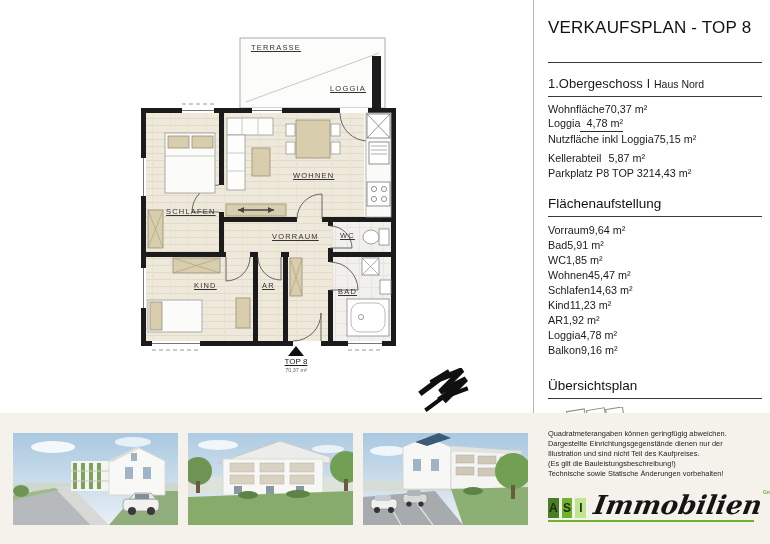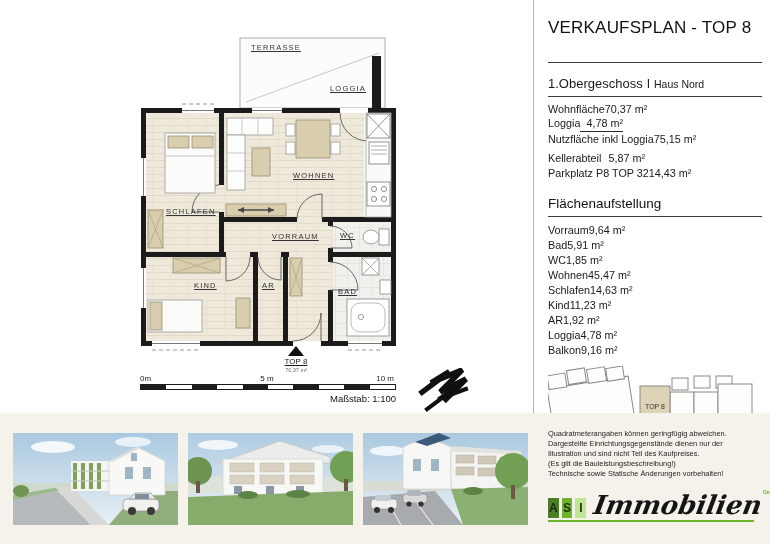--- a/index.html
+++ b/index.html
@@ -253,40 +253,20 @@
     <div class="room-label" style="left:194px; top:281px;">KIND</div>
     <div class="room-label" style="left:262px; top:281px;">AR</div>
     <div class="room-label" style="left:338px; top:287px;">BAD</div>
 
     <div class="marker">
       <div class="tri"></div>
       <div class="t8">TOP 8</div>
       <div class="ar">70,37 m²</div>
     </div>
 
-    <div class="scalebar">
-      <div class="ticks">
-        <span class="t0">0m</span>
-        <span class="t5">5 m</span>
-        <span class="t10">10 m</span>
-      </div>
-      <div class="bar">
-        <i></i>
-          <i></i>
-          <i></i>
-          <i></i>
-          <i></i>
-          <i></i>
-          <i></i>
-          <i></i>
-          <i></i>
-          <i></i>
-      </div>
-      <div class="caption">Maßstab: 1:100</div>
-    </div>
 
     <div class="sig">
       <svg width="56" height="48" viewBox="0 0 60 52">
         <path d="M6 28 L38 4 L18 16 L52 2 L28 26 L56 12 L32 36" fill="none" stroke="#101010" stroke-width="6"></path>
         <path d="M12 46 L44 22 L26 34 L58 22" fill="none" stroke="#101010" stroke-width="4.5"></path>
       </svg>
     </div>
   </div>
 
   <div class="divider-v"></div>
@@ -354,20 +334,21 @@
       <div class="rowline">
           <span>Loggia</span>
           <span>4,78 m²</span>
         </div>
       <div class="rowline">
           <span>Balkon</span>
           <span>9,16 m²</span>
         </div>
     </div>
 
+    <div class="section-head" style="margin-top:20px;">Übersichtsplan</div>
     <svg class="uebersicht-svg" width="214" height="74" viewBox="0 0 214 74">
       <g fill="#fdfdfc" stroke="#8a8a8a" stroke-width="1">
         <path d="M16 58 L20 72 L152 72 L152 60" fill="none" stroke="#9a9a9a"></path>
         <g transform="rotate(-9 45 38)">
           <rect x="2" y="16" width="82" height="40"></rect>
           <rect x="4" y="3" width="18" height="14"></rect>
             <rect x="24" y="1" width="18" height="14"></rect>
           <rect x="44" y="3" width="18" height="14"></rect>
             <rect x="63" y="5" width="17" height="13"></rect>
           <rect x="12" y="56" width="13" height="9"></rect>

